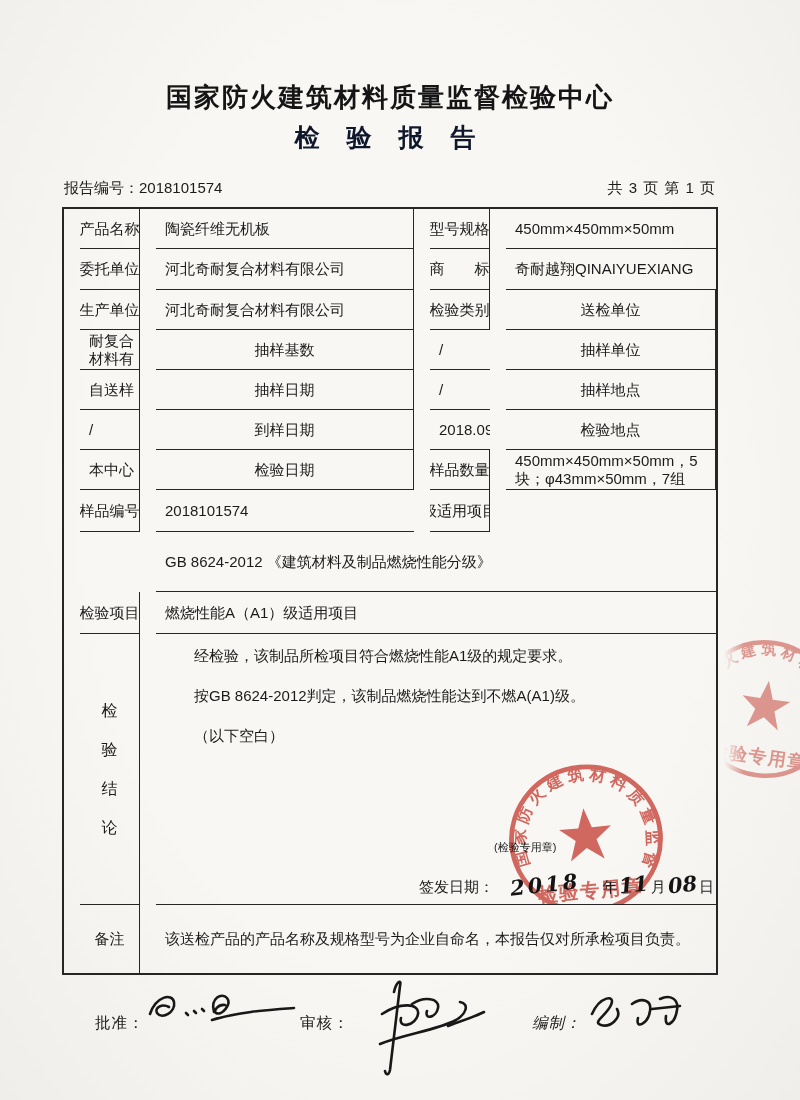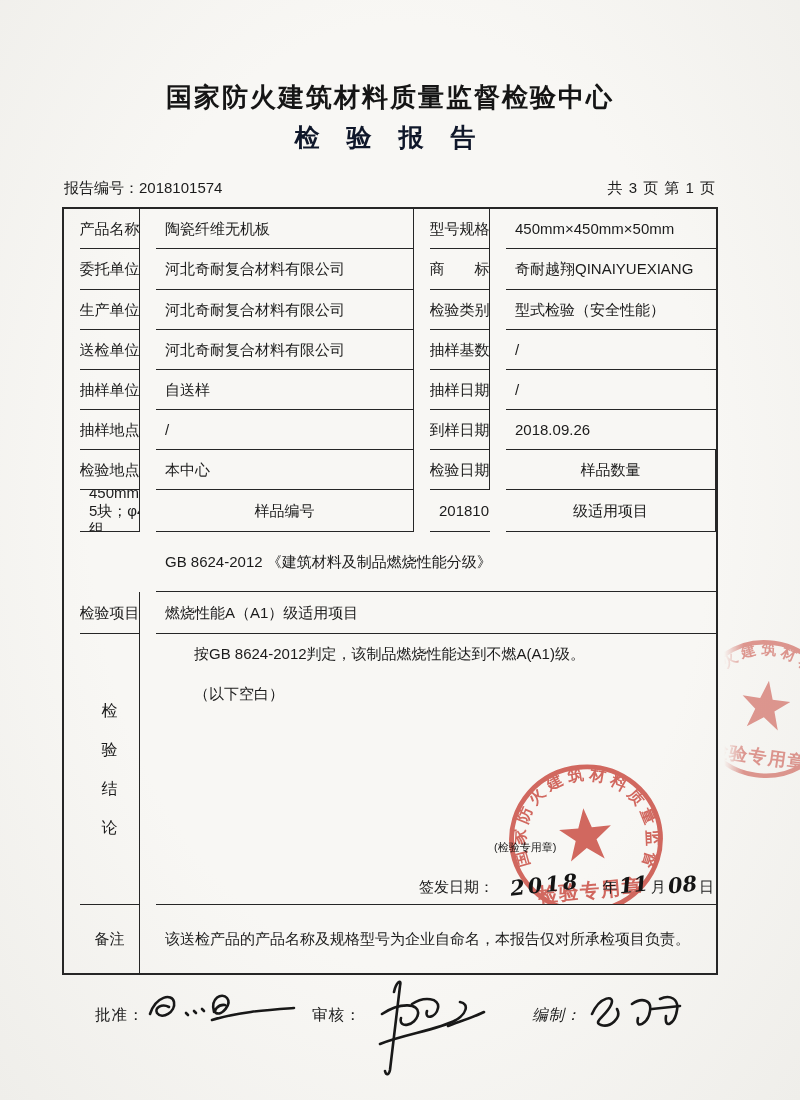--- a/index.html
+++ b/index.html
@@ -63,21 +63,21 @@
     z-index:2; opacity:0.82; mix-blend-mode:multiply; transform:rotate(-5deg);
   }
   .edge-stamp-wrap {
     position:absolute; left:724px; top:626px; width:76px; height:168px;
     overflow:hidden; opacity:0.55; mix-blend-mode:multiply;
     -webkit-mask-image:linear-gradient(to right, transparent 0%, #000 26%, #000 100%);
     mask-image:linear-gradient(to right, transparent 0%, #000 26%, #000 100%);
   }
   .edge-stamp-wrap svg { position:absolute; left:-34px; top:8px; transform:rotate(8deg); }
 
-  .footer-label { position:absolute; font-size:15.5px; letter-spacing:1px; }
+  .footer-label { position:absolute; font-size:15.5px; letter-spacing:1px;margin-top:8px; }
   .sig { position:absolute; }
   .sig path { stroke:#181818; stroke-width:2.6; fill:none; stroke-linecap:round; stroke-linejoin:round; }
 </style>
 </head>
 <body>
 
 <div class="org-title">国家防火建筑材料质量监督检验中心</div>
 <div class="doc-title">检 验 报 告</div>
 
 <div class="meta">
@@ -93,21 +93,20 @@
   <div class="cell val cend">450mm×450mm×50mm</div>
 
   <div class="cell lbl">委托单位</div>
   <div class="cell val">河北奇耐复合材料有限公司</div>
   <div class="cell lbl">商　　标</div>
   <div class="cell val cend">奇耐越翔QINAIYUEXIANG</div>
 
   <div class="cell lbl">生产单位</div>
   <div class="cell val">河北奇耐复合材料有限公司</div>
   <div class="cell lbl">检验类别</div>
-  <div class="cell val cend">型式检验（安全性能）</div>
 
   <div class="cell lbl">送检单位</div>
   <div class="cell val">河北奇耐复合材料有限公司</div>
   <div class="cell lbl">抽样基数</div>
   <div class="cell val cend">/</div>
 
   <div class="cell lbl">抽样单位</div>
   <div class="cell val">自送样</div>
   <div class="cell lbl">抽样日期</div>
   <div class="cell val cend">/</div>
@@ -132,20 +131,21 @@
   <div class="cell lbl">检验项目</div>
   <div class="cell val cend span3">燃烧性能A（A1）级适用项目</div>
 
   <div class="cell lbl vlabel">
     <span>检</span>
     <span>验</span>
     <span>结</span>
     <span>论</span>
   </div>
   <div class="cell concl cend span3">
+    <p class="cline first">经检验，该制品所检项目符合燃烧性能A1级的规定要求。</p>
     <p class="cline">按GB 8624-2012判定，该制品燃烧性能达到不燃A(A1)级。</p>
     <p class="cline">（以下空白）</p>
 
     <div class="seal-note">(检验专用章)</div>
 
     <svg class="stamp-main" viewBox="0 0 200 200">
       <g id="stampg" fill="#cf4a40" stroke="none">
         <ellipse cx="100" cy="100" rx="92" ry="89" fill="none" stroke="#cf4a40" stroke-width="6"></ellipse>
         <path id="ringArc" d="M 30,132 A 76,76 0 1 1 170,132" fill="none"></path>
         <text font-size="20" font-weight="bold" fill="#cf4a40">
@@ -172,21 +172,21 @@
 </div>
 
 <div class="footer-label" style="left:95px; top:1005px;">批准：</div>
 <svg class="sig" style="left:142px; top:986px;" width="160" height="52" viewBox="0 0 160 52">
   <path d="M8,28 C14,10 30,7 32,16 C34,26 20,34 15,27 C12,22 20,17 27,21"></path>
   <path d="M44,27 l2,2 M52,25 l2,2 M60,23 l2,2"></path>
   <path d="M72,26 C68,12 80,6 85,12 C90,18 80,30 74,27 C71,25 76,18 83,19"></path>
   <path d="M70,34 C95,26 125,24 152,22"></path>
 </svg>
 
-<div class="footer-label" style="left:312px; top:1005px;">审核：</div>
+<div class="footer-label" style="left:300px; top:1005px;">审核：</div>
 <svg class="sig" style="left:360px; top:972px;" width="135" height="108" viewBox="0 0 135 108">
   <path d="M34,20 C36,10 42,6 40,14 L30,98 C29,103 26,104 25,99"></path>
   <path d="M22,42 C40,30 60,31 58,42 C56,54 38,57 41,46"></path>
   <path d="M52,32 C64,24 80,26 78,36 C76,46 64,48 67,39"></path>
   <path d="M20,72 C45,62 78,58 96,48 C106,42 110,32 100,30"></path>
   <path d="M88,54 C98,50 112,46 124,40"></path>
 </svg>
 
 <div class="footer-label" style="left:532px; top:1005px;font-style:italic;">编制：</div>
 <svg class="sig" style="left:580px; top:984px;" width="120" height="58" viewBox="0 0 120 58">

